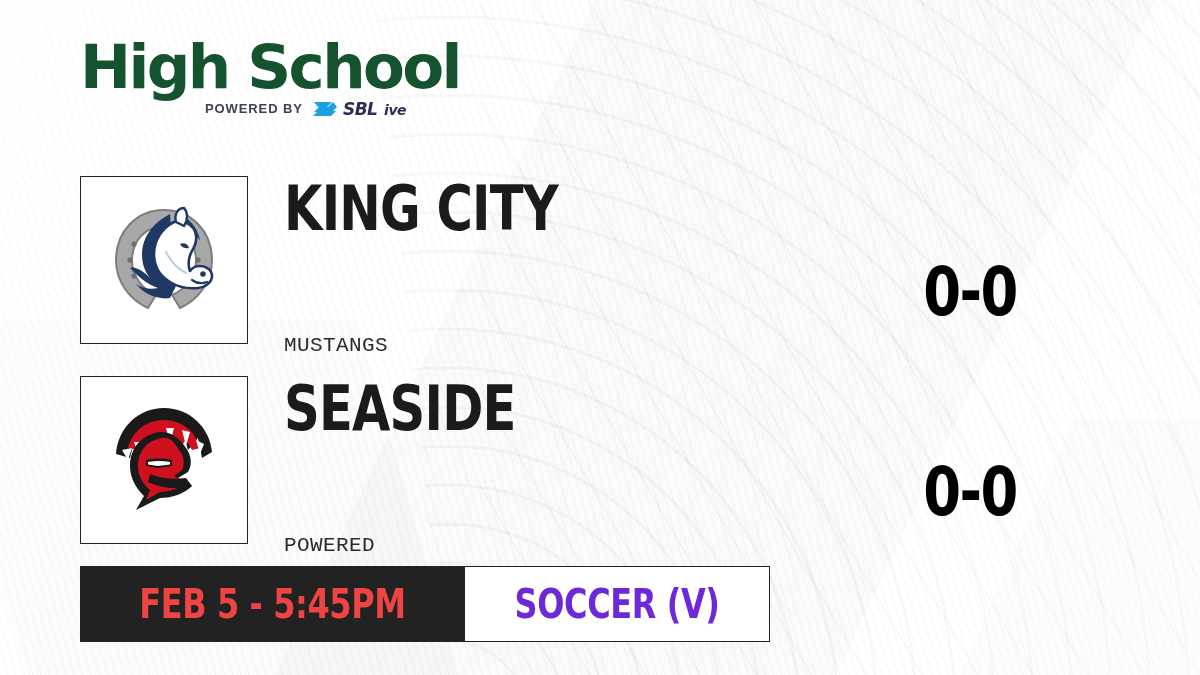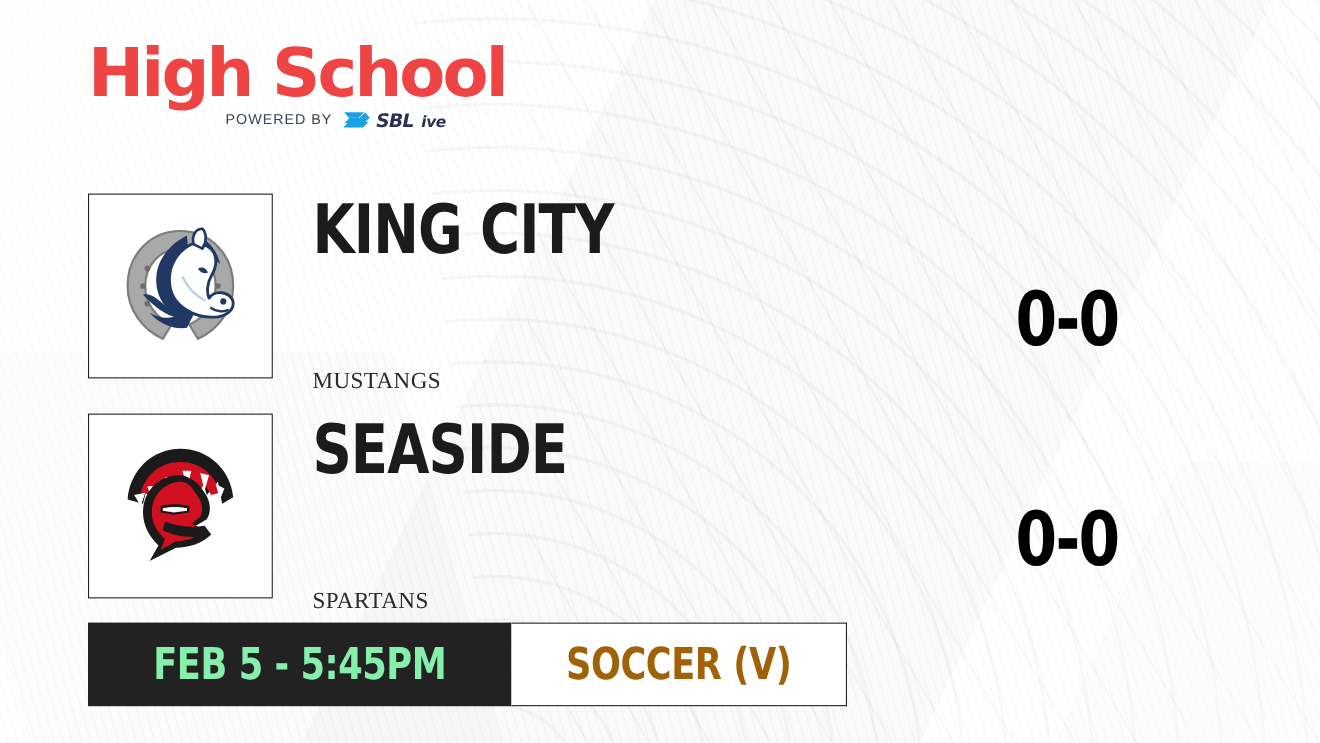--- a/index.html
+++ b/index.html
@@ -104,41 +104,41 @@
     display: flex;
     align-items: center;
     gap: 12px;
   }
   .brand-wordmark {
     font-family: "DejaVu Sans", sans-serif;
     font-weight: 700;
     font-size: 61px;
     line-height: 0.95;
     letter-spacing: -2.6px;
-    color: #ef4444;
+    color: #14532d;
     white-space: nowrap;
   }
   .brand-pin {
     position: relative;
     width: 56px;
     height: 72px;
     flex: 0 0 auto;
   }
   .brand-pin svg { display: block; }
 
   .powered-row {
     display: flex;
     align-items: center;
     gap: 9px;
     margin-top: 2px;
     padding-left: 125px;
   }
   .powered-label {
     font-family: "Liberation Sans", sans-serif;
-    font-weight: 400;
+    font-weight: 700;
     font-size: 13px;
     letter-spacing: 0.9px;
     color: #3b4156;
     white-space: nowrap;
   }
   .sblive-lockup {
     display: flex;
     align-items: flex-start;
     gap: 2px;
   }
@@ -187,21 +187,21 @@
     position: absolute;
     left: 0;
   }
   .team-0 .team-name { top: 2px; }
   .team-1 .team-name { top: 2px; }
 
   .team-mascot {
     position: absolute;
     left: 0;
     top: 158px;
-    font-family: Liberation Serif, serif;
+    font-family: Liberation Mono, monospace;
     font-weight: 400;
     font-size: 21px;
     letter-spacing: 0.4px;
     color: #2a2a2a;
     white-space: nowrap;
   }
 
   
   .score {
     position: absolute;
@@ -223,31 +223,31 @@
   .info-bar {
     position: absolute;
     left: 80px;
     top: 566px;
     display: flex;
     align-items: stretch;
     height: 76px;
   }
   .info-datetime {
     background: #222222;
-    color: #86efac;
+    color: #ef4444;
     display: flex;
     align-items: center;
     justify-content: center;
     padding: 0 26px;
     min-width: 272px;
     box-sizing: border-box;
   }
   .info-sport {
     background: #ffffff;
-    color: #a16207;
+    color: #6d28d9;
     display: flex;
     align-items: center;
     justify-content: flex-start;
     padding: 0 24px;
     min-width: 236px;
     box-sizing: border-box;
     border: 1.5px solid #222222;
     border-left: none;
   }
   .info-text {
@@ -346,21 +346,21 @@
         <path d="M60 40 C46 42 36 53 36 68 C36 78 41 86 48 92 L44 102 L58 94 C68 94 78 90 84 84 L72 78 L80 72 C83 66 82 58 77 52 C72 44 68 39 60 40 Z" fill="#d0101f"></path>
 
         <path d="M44 62 C52 60 62 60 70 62 L70 68 L56 70 L44 68 Z" fill="#1a1a1a"></path>
         <path d="M46 64 C53 62.6 61 62.6 68 64 L68 66.4 L56 68 L46 66.4 Z" fill="#ffffff"></path>
 
         <path d="M48 76 C58 80 70 82 84 80 L90 88 C74 92 58 90 46 84 Z" fill="#1a1a1a"></path>
       </svg>
     </div>
     <div class="team-text">
       <div class="team-name">SEASIDE</div>
-      <div class="team-mascot">SPARTANS</div>
+      <div class="team-mascot">POWERED</div>
     </div>
   </div>
 
   <div class="score score-0">0-0</div>
   <div class="score score-1">0-0</div>
 
   <div class="info-bar">
     <div class="info-datetime">
       <span class="info-text">FEB 5 - 5:45PM</span>
     </div>

